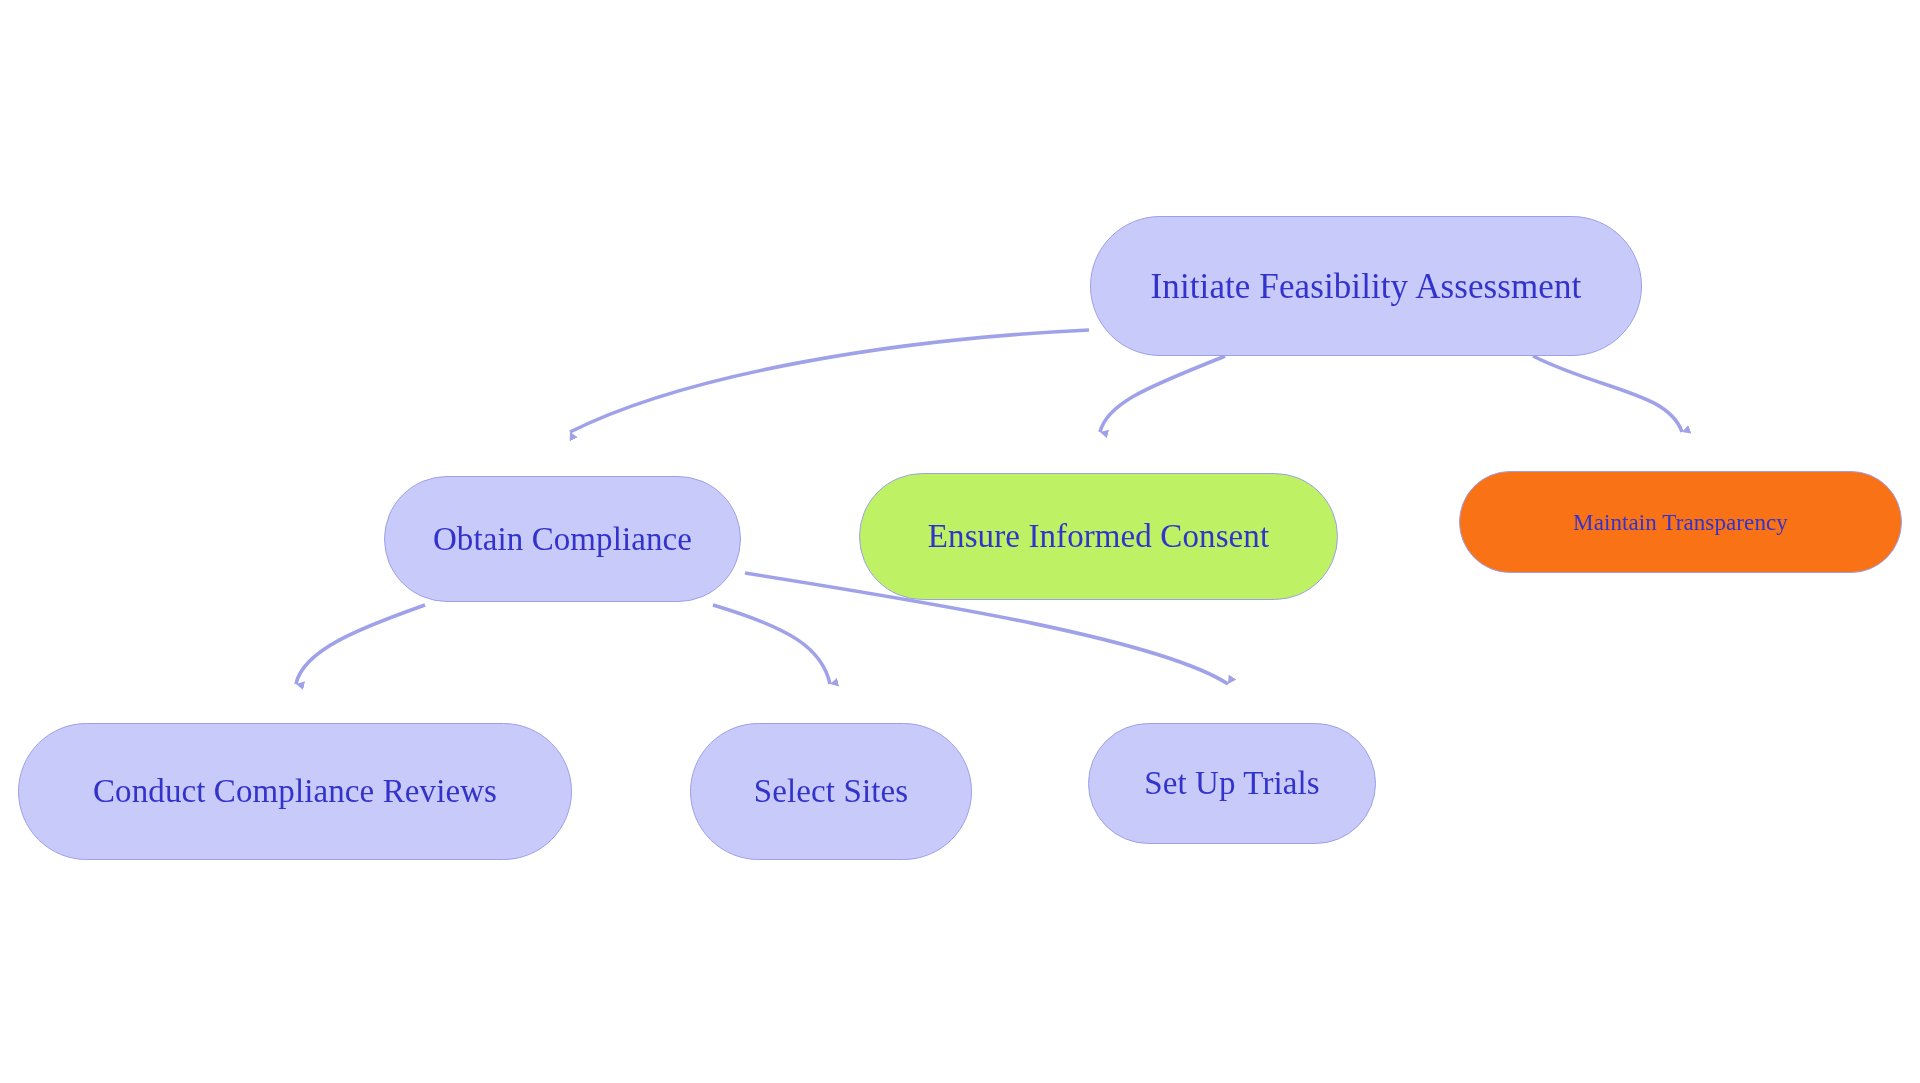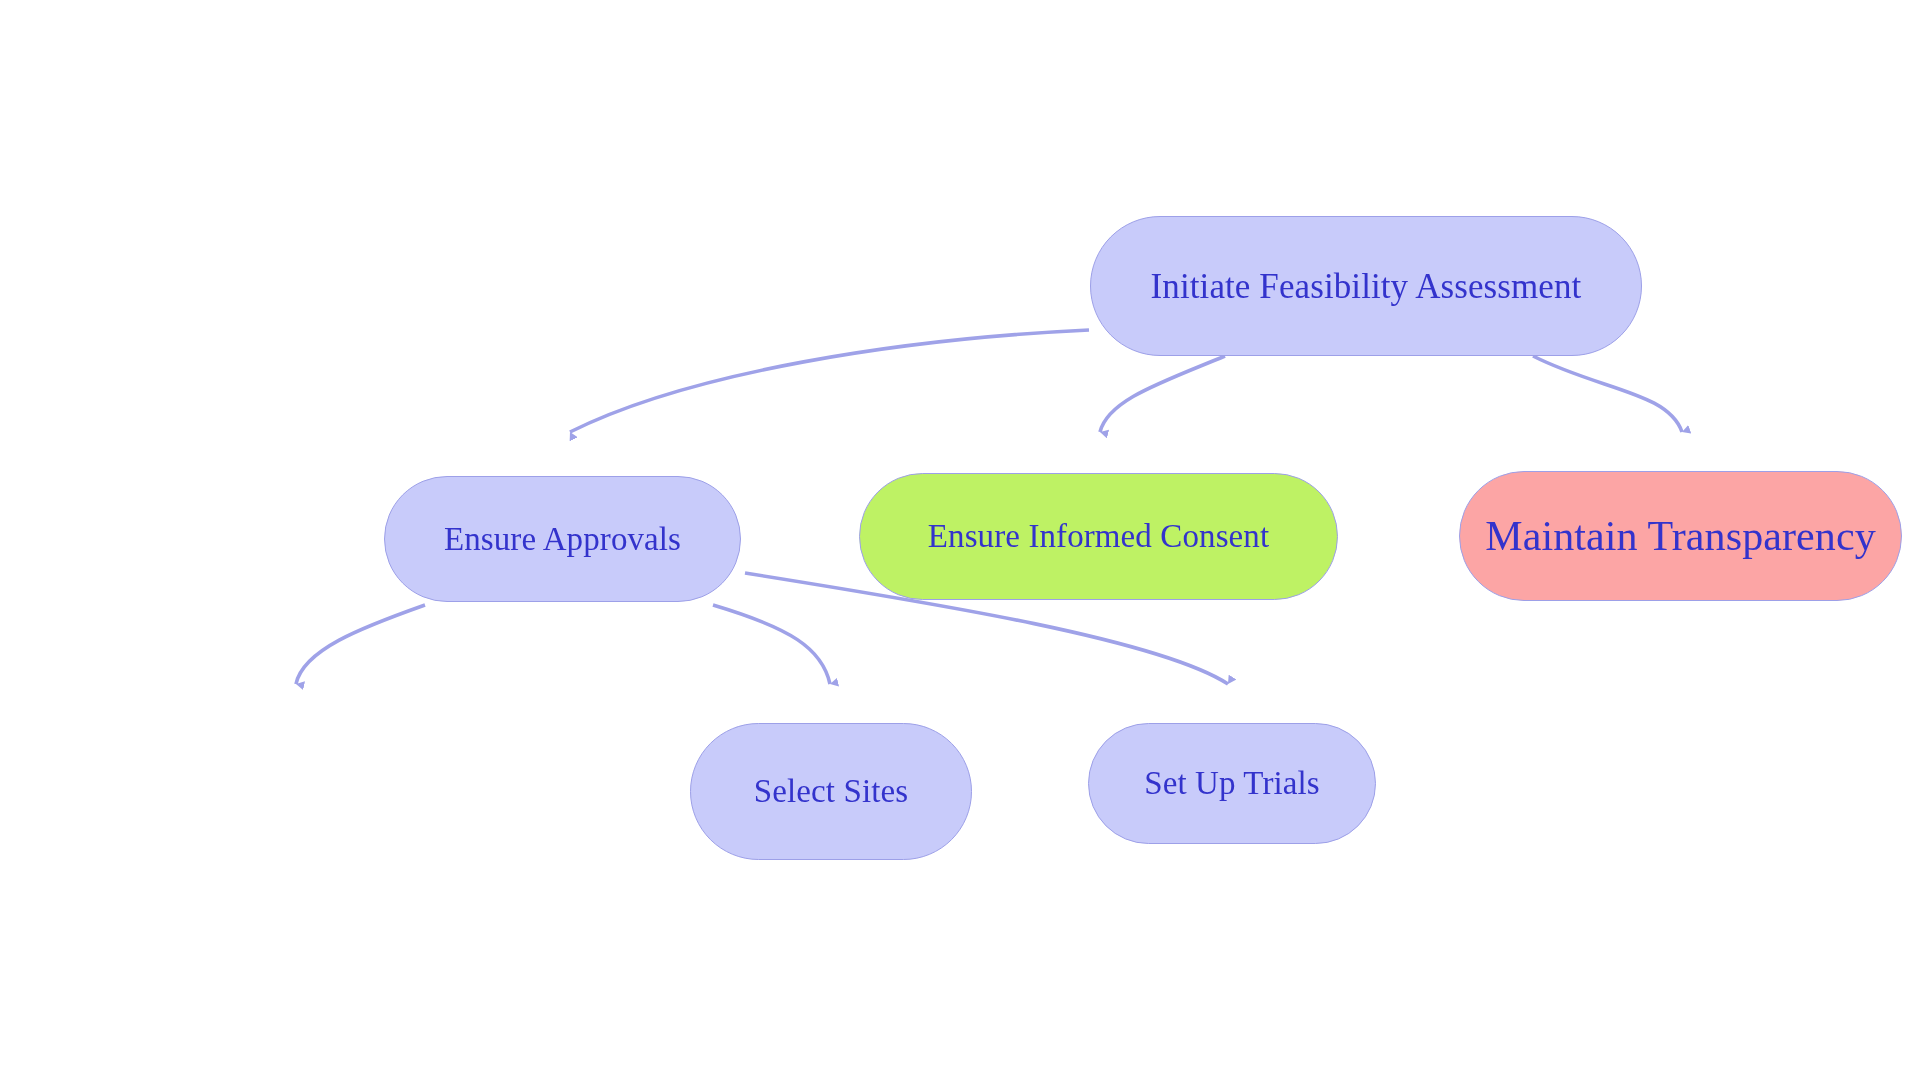--- a/index.html
+++ b/index.html
@@ -74,27 +74,30 @@
         <path d="M 713 605 C 790 628 822 648 830 684" marker-end="url(#arrowhead)" stroke="#9fa2e8"></path>
         <path d="M 745 573 C 940 604 1160 640 1228 684" marker-end="url(#arrowhead)" stroke="#9fa2e8"></path>
       </g>
   </svg>
 
   <div id="node-layer">
       <div class="node" style="left: 1090px; top: 216px; width: 552px; height: 140px; font-size: 35px; background: rgb(200, 203, 250); border-color: rgb(157, 160, 232); color: rgb(51, 51, 204);">
         <span class="label">Initiate Feasibility Assessment</span>
       </div>
       <div class="node" style="left: 384px; top: 476px; width: 357px; height: 126px; font-size: 33px; background: rgb(200, 203, 250); border-color: rgb(157, 160, 232); color: rgb(51, 51, 204);">
-        <span class="label">Ensure Approvals</span>
+        <span class="label">Obtain Compliance</span>
       </div>
       <div class="node" style="left: 859px; top: 473px; width: 479px; height: 127px; font-size: 33px; background: #bef264; border-color: rgb(157, 160, 232); color: rgb(51, 51, 204);">
         <span class="label">Ensure Informed Consent</span>
       </div>
-      <div class="node" style="left: 1459px; top: 471px; width: 443px; height: 130px; font-size: 42px; background: #fca5a5; border-color: rgb(157, 160, 232); color: rgb(51, 51, 204);">
+      <div class="node" style="left: 1459px; top: 471px; width: 443px; height: 102px; font-size: 23px; background: #f97316; border-color: rgb(157, 160, 232); color: rgb(51, 51, 204);">
         <span class="label">Maintain Transparency</span>
+      </div>
+      <div class="node" style="left: 18px; top: 723px; width: 554px; height: 137px; font-size: 33px; background: rgb(200, 203, 250); border-color: rgb(157, 160, 232); color: rgb(51, 51, 204);">
+        <span class="label">Conduct Compliance Reviews</span>
       </div>
       <div class="node" style="left: 690px; top: 723px; width: 282px; height: 137px; font-size: 33px; background: rgb(200, 203, 250); border-color: rgb(157, 160, 232); color: rgb(51, 51, 204); text-align: right;">
         <span class="label">Select Sites</span>
       </div>
       <div class="node" style="left: 1088px; top: 723px; width: 288px; height: 121px; font-size: 33px; background: rgb(200, 203, 250); border-color: rgb(157, 160, 232); color: rgb(51, 51, 204);">
         <span class="label">Set Up Trials</span>
       </div>
     </div>
 
 </div>

